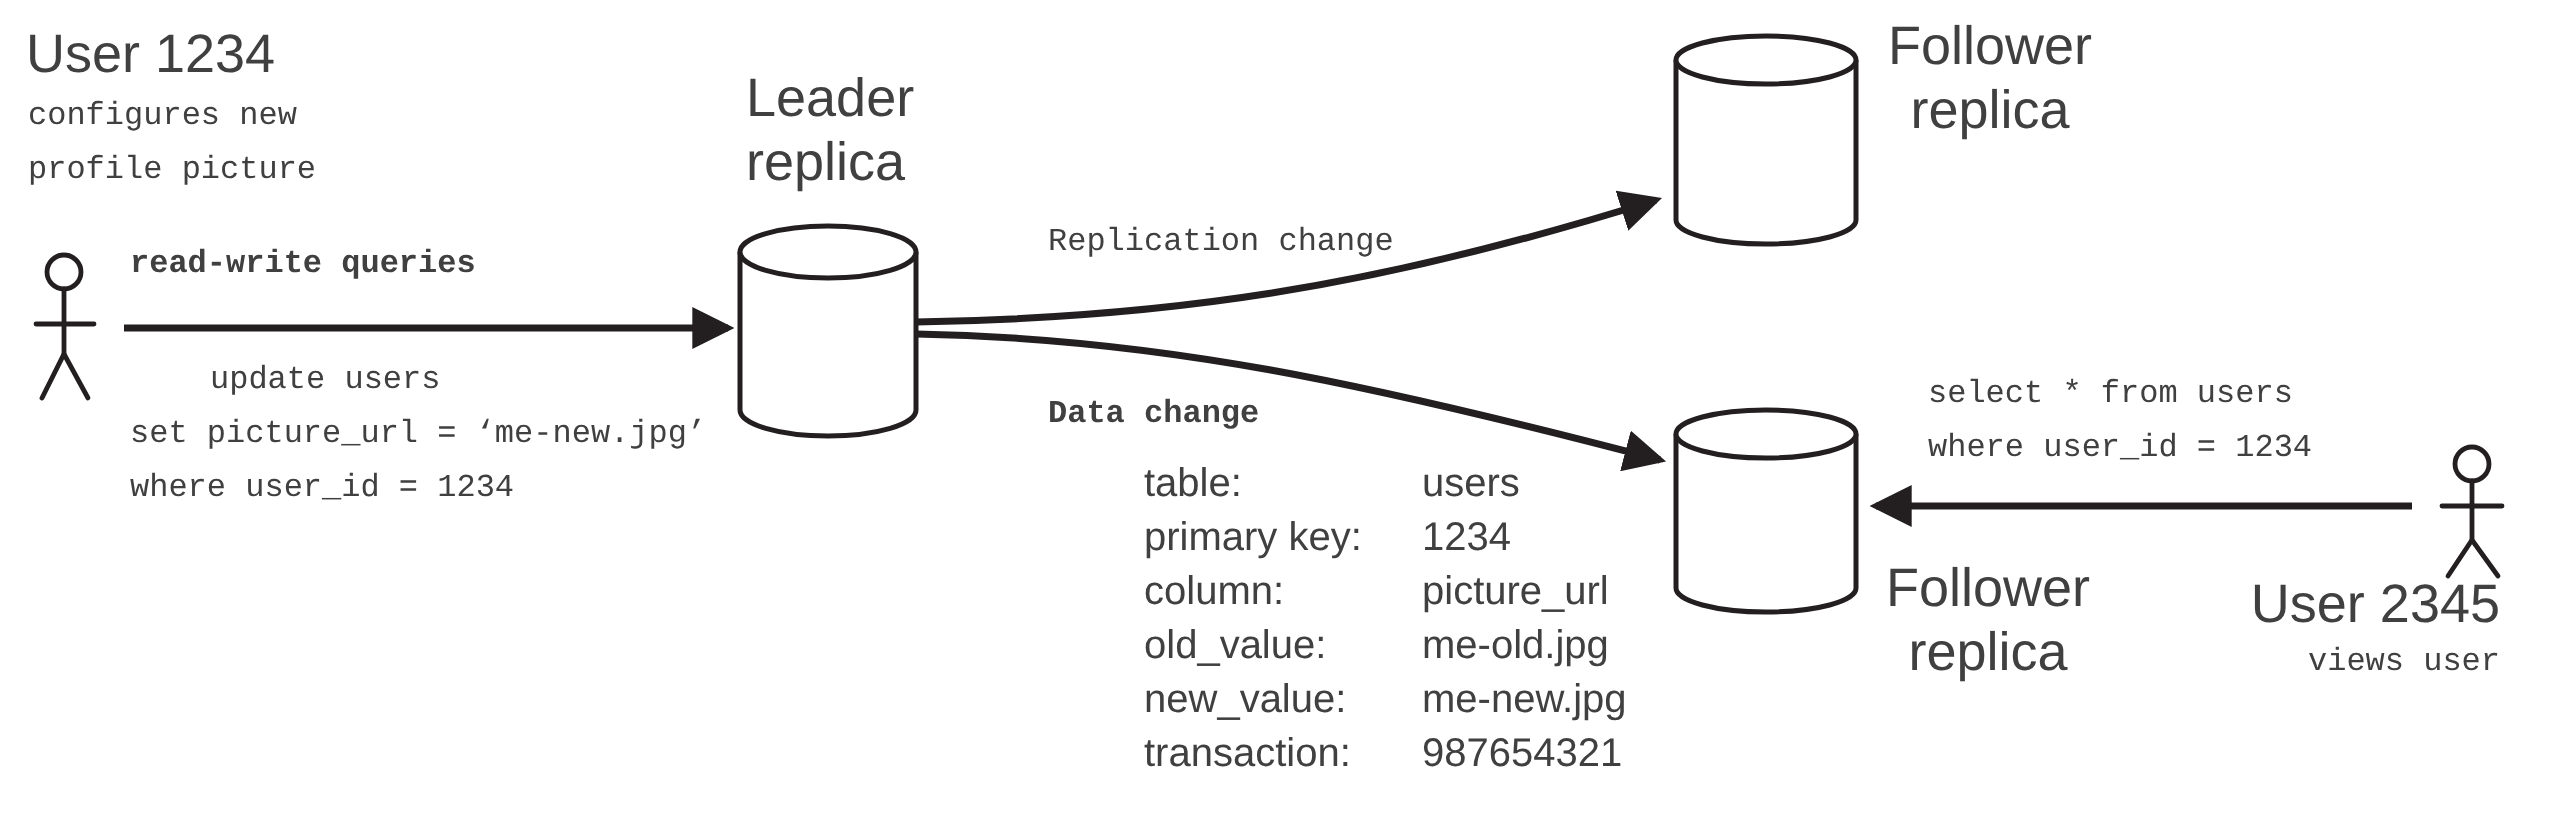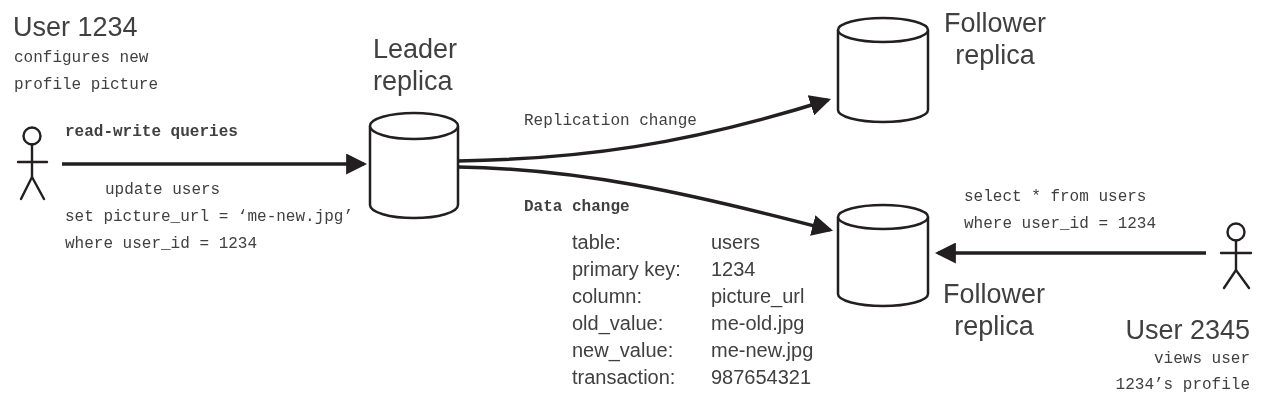--- a/index.html
+++ b/index.html
@@ -85,24 +85,23 @@
   </div>
 
   <div class="t body" style="left:964px; top:184px;">select * from users</div>
   <div class="t body" style="left:964px; top:211px;">where user_id = 1234</div>
 
   <div class="t big center" style="left:934px; top:278px; width:120px;">
     <div>Follower</div>
     <div>replica</div>
   </div>
 
-  <div class="t right" style="right:30px; top:314px;text-align:right;">
+  <div class="t right" style="right:30px; top:286px;text-align:right;">
     <div class="big">User 2345</div>
     <div class="body" style="line-height:26px;">views user</div>
-    <div class="body" style="line-height:26px;">1234’s profile</div>
   </div>
 
   <div class="t body bold" style="left:524px; top:194px;">Data change</div>
 
   <div class="dc-rows">
     <div>
       <span class="dc-label">table:</span><span>users</span>
     </div>
     <div>
       <span class="dc-label">primary key:</span><span>1234</span>

